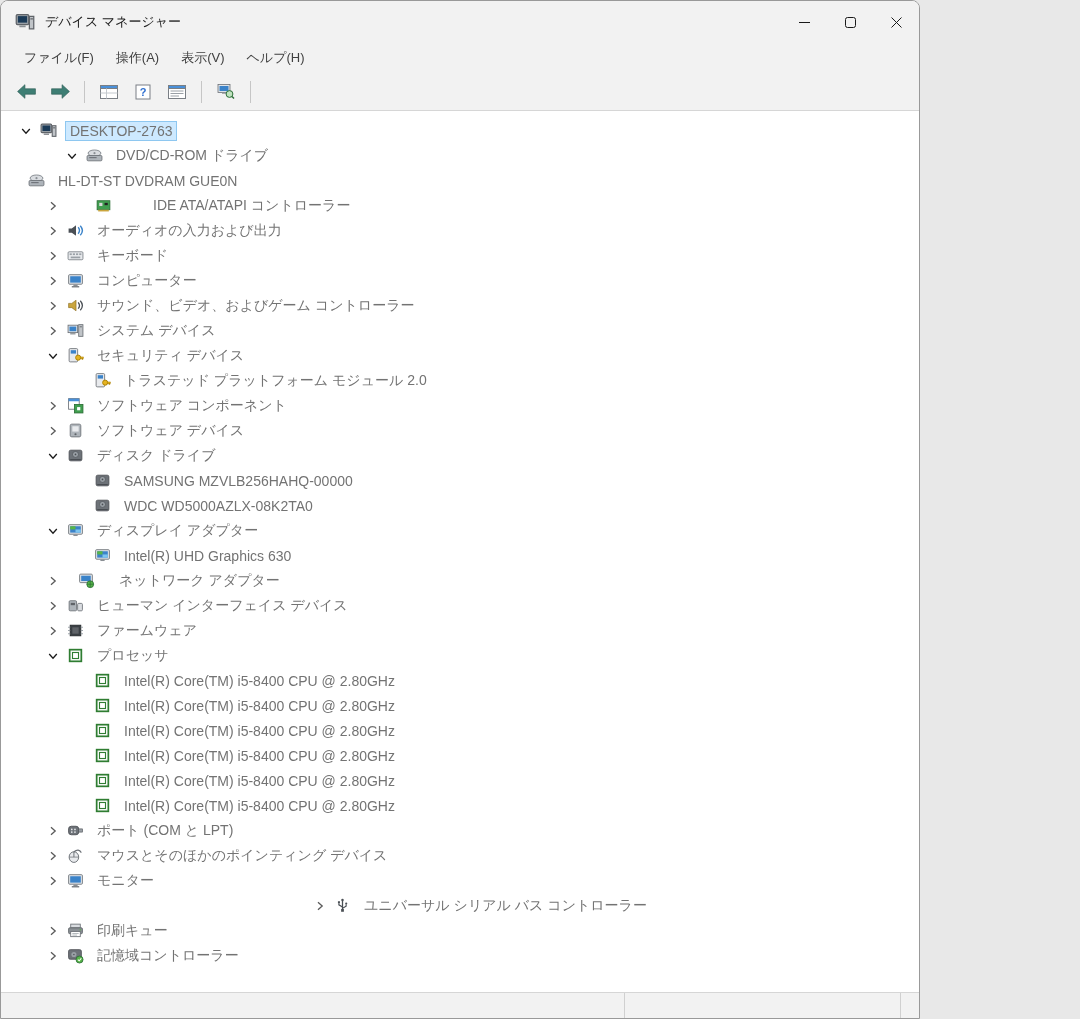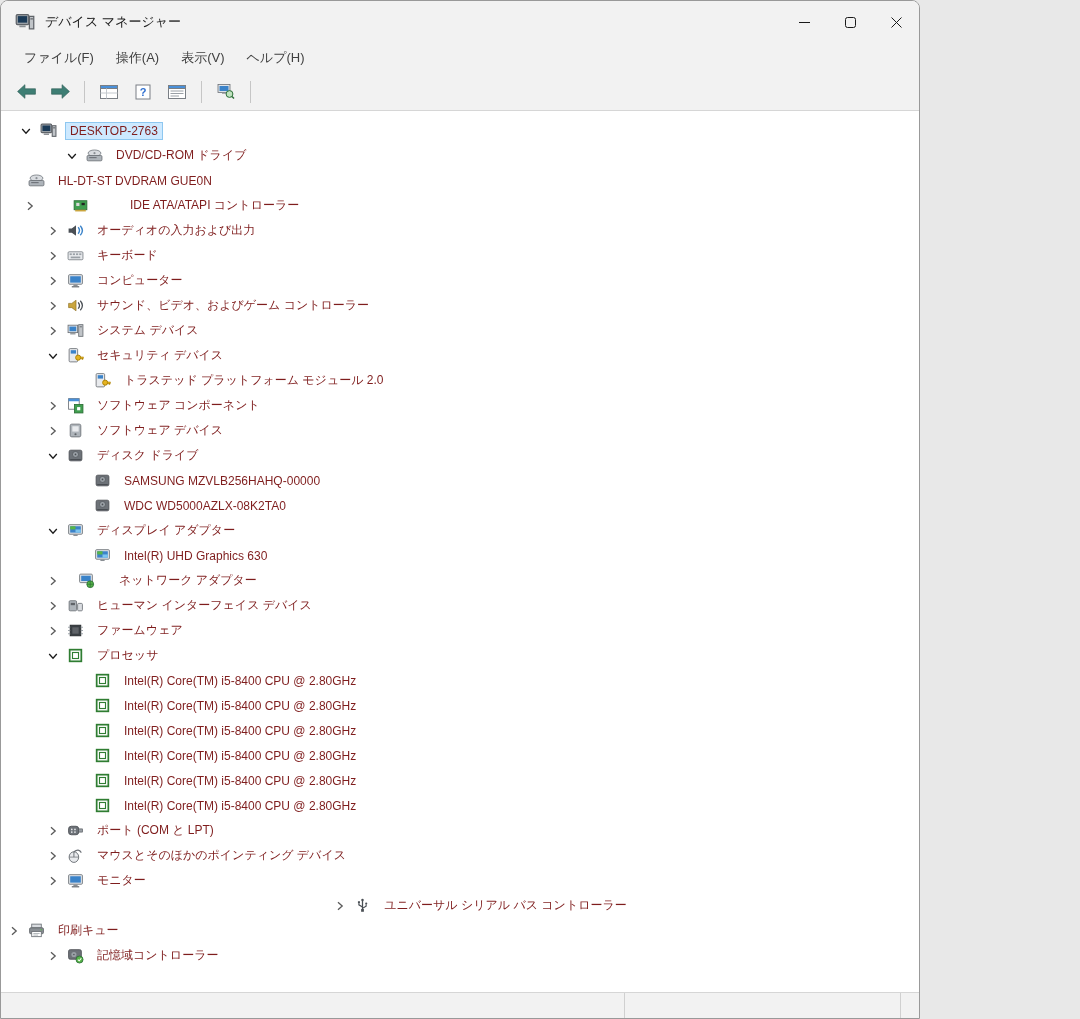--- a/index.html
+++ b/index.html
@@ -62,21 +62,21 @@
   
   .tree {
     flex: 1 1 auto;
     background: #fff;
     padding-top: 7px;
     overflow: hidden;
   }
   .row {
     height: 25px;
     display: flex; align-items: center;
-    font-size: 12px; color: #7f1d1d;
+    font-size: 14px; color: #737373;
     white-space: nowrap;
   }
   .chev {
     width: 26px; flex: 0 0 auto;
     display: inline-flex; justify-content: center; align-items: center;
   }
   .node-icon {
     width: 19px; height: 17px; flex: 0 0 auto;
     margin-right: 7px;
     display: inline-flex; align-items: center; justify-content: center;
@@ -248,21 +248,21 @@
         <span class="node-icon">
           <svg viewBox="0 0 16 16">
             <ellipse cx="8" cy="5.8" rx="6" ry="3" fill="#d9dce0" stroke="#7a7f85" stroke-width="0.8"></ellipse>
             <circle cx="8" cy="5.8" r="1" fill="#8a8f94"></circle>
             <rect x="1" y="8" width="14" height="5" rx="1" fill="#aeb4ba" stroke="#6b7076" stroke-width="0.8"></rect>
             <rect x="3" y="9.5" width="7" height="1" fill="#6b7076"></rect>
           </svg>
         </span>
         <span class="label">HL-DT-ST DVDRAM GUE0N</span>
       </div>
-      <div class="row" style="padding-left: 16px; gap: 28px;">
+      <div class="row" style="padding-left: 39px; gap: 28px;">
         <span class="chev">
           <svg width="12" height="12" viewBox="0 0 12 12">
             <path d="M4 2.2l4.2 3.8L4 9.8" fill="none" stroke="#5a5a5a" stroke-width="1.3"></path>
           </svg>
         </span>
         <span class="node-icon">
           <svg viewBox="0 0 16 16">
             <rect x="2" y="3.5" width="12" height="8.5" fill="#3f9e4f" stroke="#2c6e37" stroke-width="0.8"></rect>
             <rect x="4" y="5.5" width="3" height="3" fill="#d9d9d9"></rect>
             <rect x="9" y="5.5" width="3" height="2.2" fill="#222"></rect>
@@ -669,21 +669,21 @@
             <path d="M8 3.5v8" stroke="#4a4f55" stroke-width="1.2"></path>
             <path d="M8 9.5 L4.6 7.4 V5.8" stroke="#4a4f55" stroke-width="1.1" fill="none"></path>
             <path d="M8 10.5 L11.4 8.6 V7" stroke="#4a4f55" stroke-width="1.1" fill="none"></path>
             <rect x="3.7" y="4" width="1.9" height="1.9" fill="#4a4f55"></rect>
             <circle cx="11.5" cy="6.2" r="1" fill="#4a4f55"></circle>
             <rect x="6.7" y="11.3" width="2.6" height="2.6" fill="#4a4f55"></rect>
           </svg>
         </span>
         <span class="label">ユニバーサル シリアル バス コントローラー</span>
       </div>
-      <div class="row" style="">
+      <div class="row" style="padding-left: 39px;">
         <span class="chev">
           <svg width="12" height="12" viewBox="0 0 12 12">
             <path d="M4 2.2l4.2 3.8L4 9.8" fill="none" stroke="#5a5a5a" stroke-width="1.3"></path>
           </svg>
         </span>
         <span class="node-icon">
           <svg viewBox="0 0 16 16">
             <rect x="3.5" y="2" width="9" height="3.5" fill="#d9dce0" stroke="#6b7076" stroke-width="0.8"></rect>
             <rect x="1.5" y="5.5" width="13" height="5.5" rx="1" fill="#8a8f94" stroke="#5f6368" stroke-width="0.8"></rect>
             <circle cx="12.5" cy="7.2" r="0.7" fill="#57b547"></circle>

